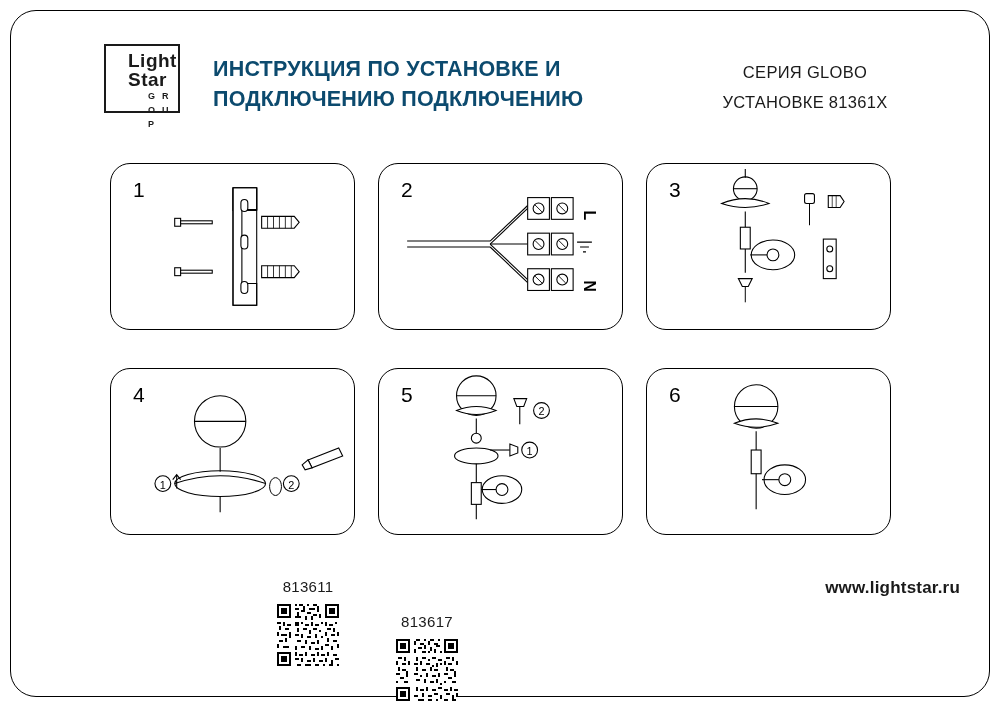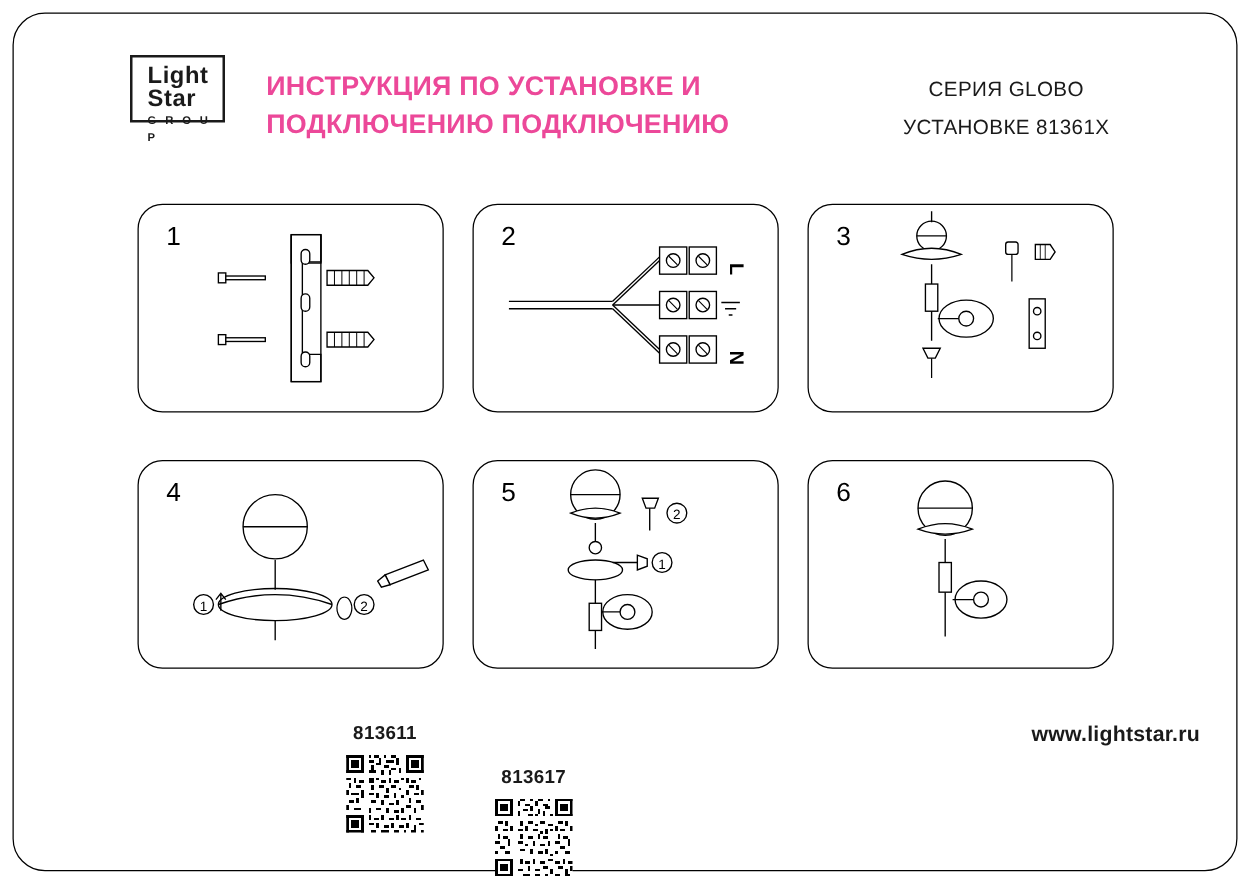--- a/index.html
+++ b/index.html
@@ -28,51 +28,52 @@
     position: absolute;
     left: 0; top: 0;
     width: 1000px;
     height: 140px;
   }
   .logo-box {
     position: absolute;
     left: 104px;
     top: 44px;
     width: 76px;
-    height: 54px;
+    height: 69px;
     border: 2px solid #1a1a1a;
     box-sizing: border-box;
-    padding: 5px 0 0 12px;
+    padding: 5px 0 0 22px;
   }
   .logo-line {
     font-family: "Liberation Sans", sans-serif;
     font-weight: bold;
     font-size: 19px;
     line-height: 19px;
     letter-spacing: 0.5px;
     color: #1a1a1a;
   }
   .logo-group {
     font-size: 9px;
     font-weight: bold;
     letter-spacing: 2.3px;
     line-height: 14px;
     color: #1a1a1a;
+    margin-left: 20px;
   }
 
   .title {
     position: absolute;
     left: 213px;
     top: 54px;
     width: 420px;
     font-weight: bold;
     font-size: 21.5px;
     line-height: 30px;
     letter-spacing: 0.2px;
-    color: #ec4899;
+    color: #0c4a6e;
   }
 
   .series-block {
     position: absolute;
     left: 640px;
     top: 57px;
     width: 330px;
     text-align: center;
     font-weight: normal;
     font-size: 16.5px;
@@ -115,21 +116,21 @@
     width: 100%;
     height: 100%;
   }
 
   
   .qr-group {
     position: absolute;
   }
   .qr-label {
     font-size: 15px;
-    font-weight: bold;
+    font-weight: normal;
     text-align: center;
     letter-spacing: 0.3px;
     color: #1a1a1a;
   }
   .qr-img {
     margin-top: 9px;
     width: 62px;
     height: 62px;
     display: block;
   }

